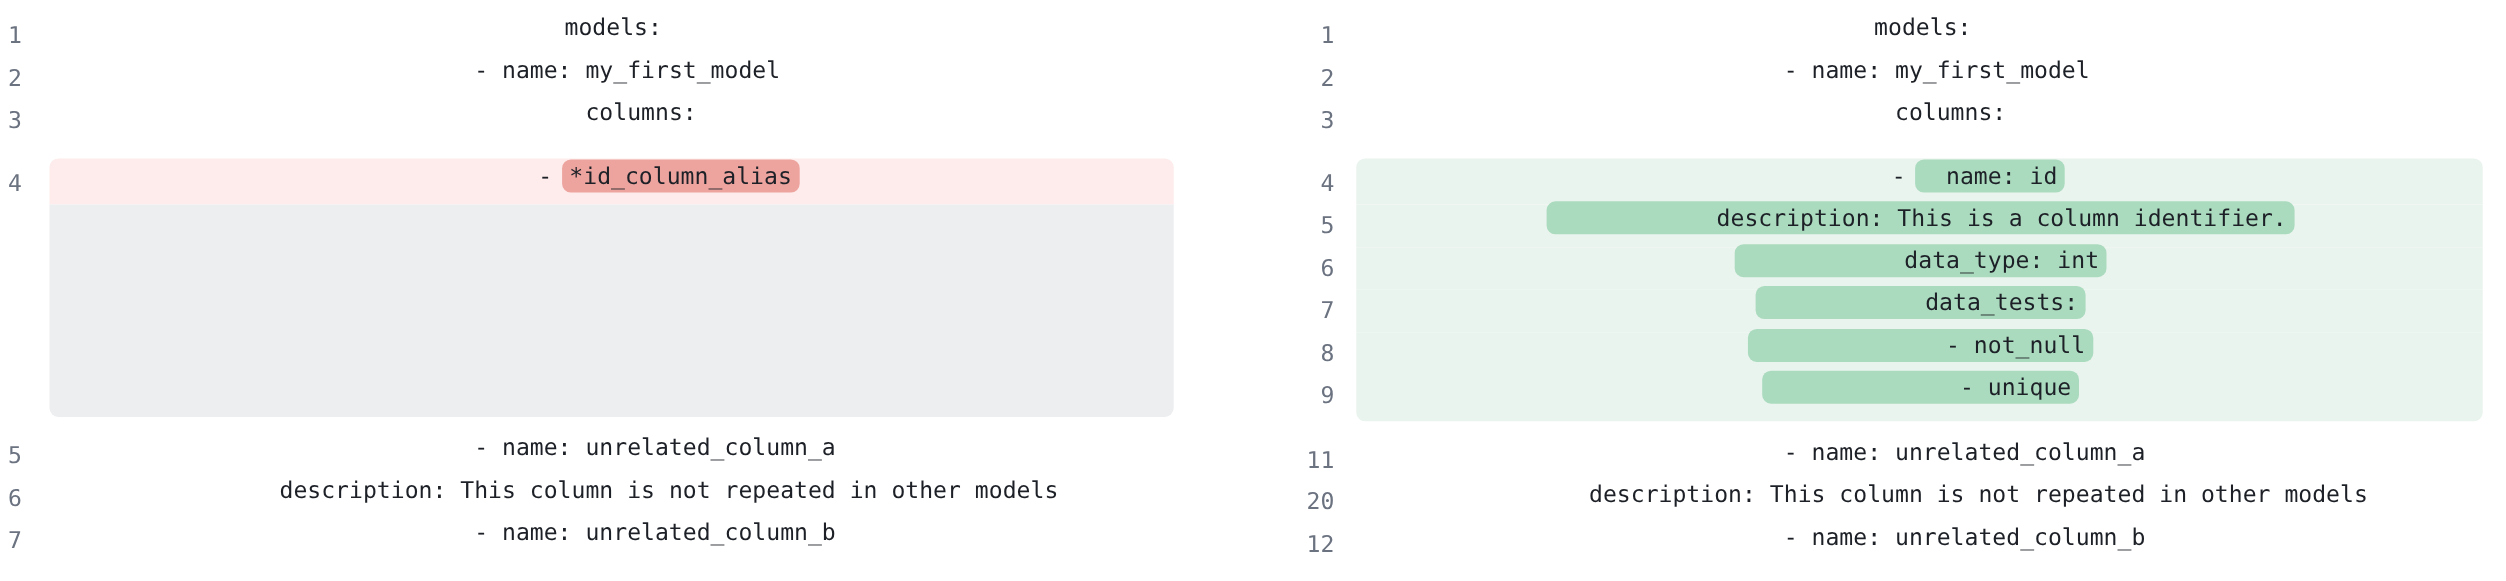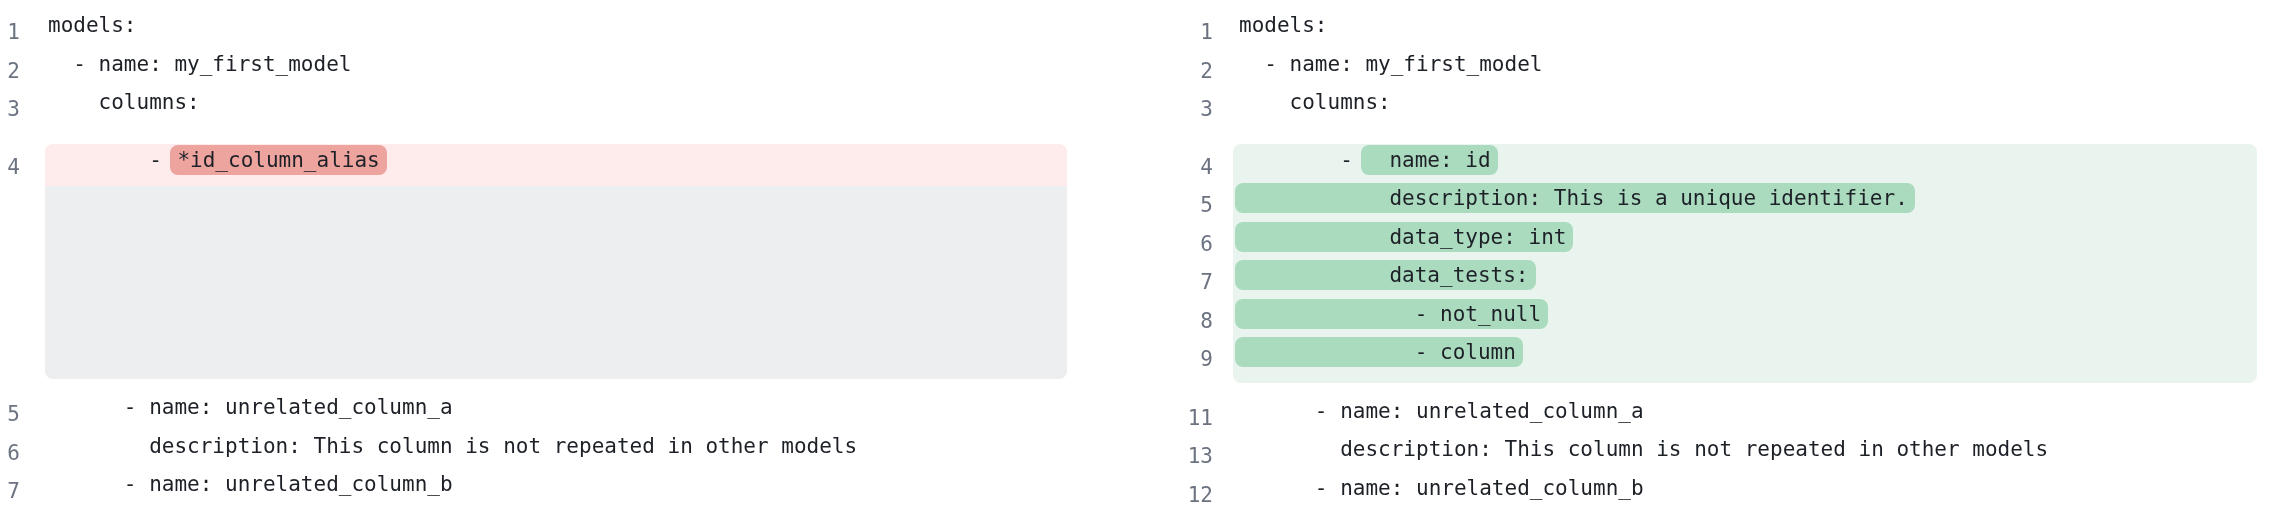--- a/index.html
+++ b/index.html
@@ -27,20 +27,21 @@
     line-height: 38.5px;
   }
   .pane-left  .gutter { width: 20px; }
   .pane-right .gutter { width: 50px; }
 
   pre.code {
     flex: 1;
     white-space: pre;
     line-height: 38.5px;
     font: inherit;
+    text-align: center;
   }
   .pane-left  pre.code { margin-left: 25px; padding-left: 3px; }
   .pane-right pre.code { margin-left: 20px; padding-left: 6px; }
 
   .row.removed pre.code { background: var(--removed-line-bg, #fdeceb); }
   .row.added   pre.code { background: var(--added-line-bg, #eaf4ee); }
 
   .row.block-start { margin-top: 15px; }
   .row.block-end-gap { margin-bottom: 16px; }
   .row.first .gutter, .row.first pre.code { padding-top: 4px; }
@@ -115,44 +116,44 @@
       <div class="row">
         <div class="gutter">3</div>
         <pre class="code"><span>    columns:</span></pre>
       </div>
       <div class="row added first block-start">
         <div class="gutter">4</div>
         <pre class="code"><span>        - </span><span class="mark">name: id</span></pre>
       </div>
       <div class="row added">
         <div class="gutter">5</div>
-        <pre class="code"><span class="mark">          description: This is a unique identifier.</span></pre>
+        <pre class="code"><span class="mark">          description: This is a column identifier.</span></pre>
       </div>
       <div class="row added">
         <div class="gutter">6</div>
         <pre class="code"><span class="mark">          data_type: int</span></pre>
       </div>
       <div class="row added">
         <div class="gutter">7</div>
         <pre class="code"><span class="mark">          data_tests:</span></pre>
       </div>
       <div class="row added">
         <div class="gutter">8</div>
         <pre class="code"><span class="mark">            - not_null</span></pre>
       </div>
       <div class="row added last block-end-gap">
         <div class="gutter">9</div>
-        <pre class="code"><span class="mark">            - column</span></pre>
+        <pre class="code"><span class="mark">            - unique</span></pre>
       </div>
       <div class="row">
         <div class="gutter">11</div>
         <pre class="code"><span>      - name: unrelated_column_a</span></pre>
       </div>
       <div class="row">
-        <div class="gutter">13</div>
+        <div class="gutter">20</div>
         <pre class="code"><span>        description: This column is not repeated in other models</span></pre>
       </div>
       <div class="row">
         <div class="gutter">12</div>
         <pre class="code"><span>      - name: unrelated_column_b</span></pre>
       </div>
     </div>
 </div>
 
 </body></html>

